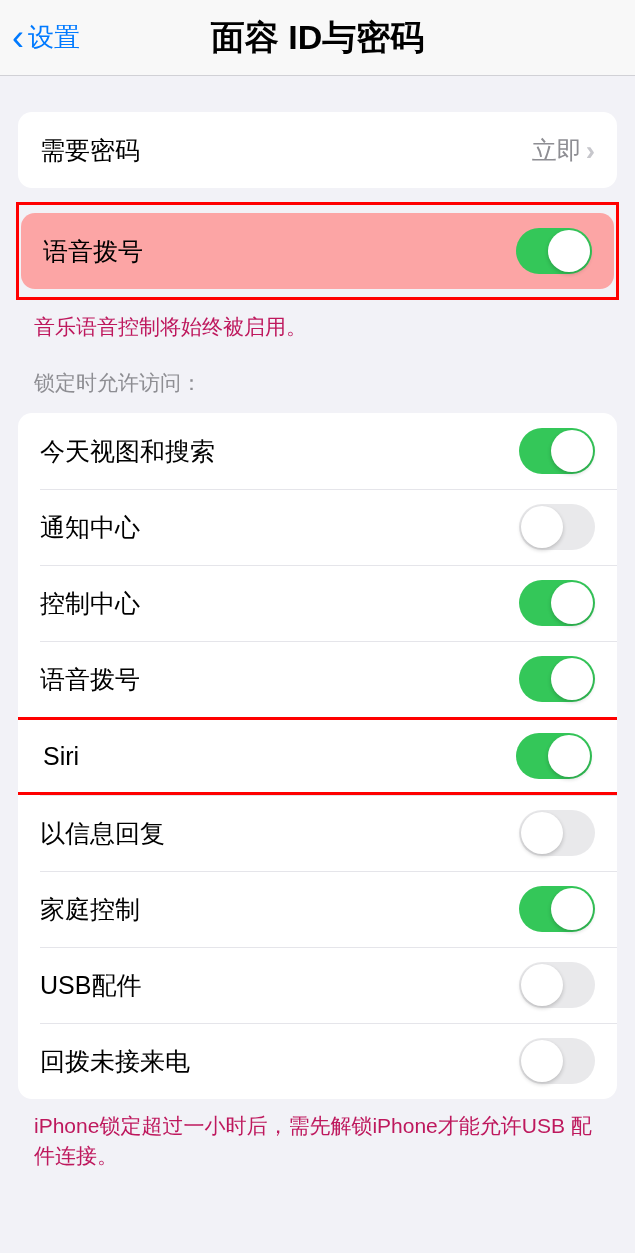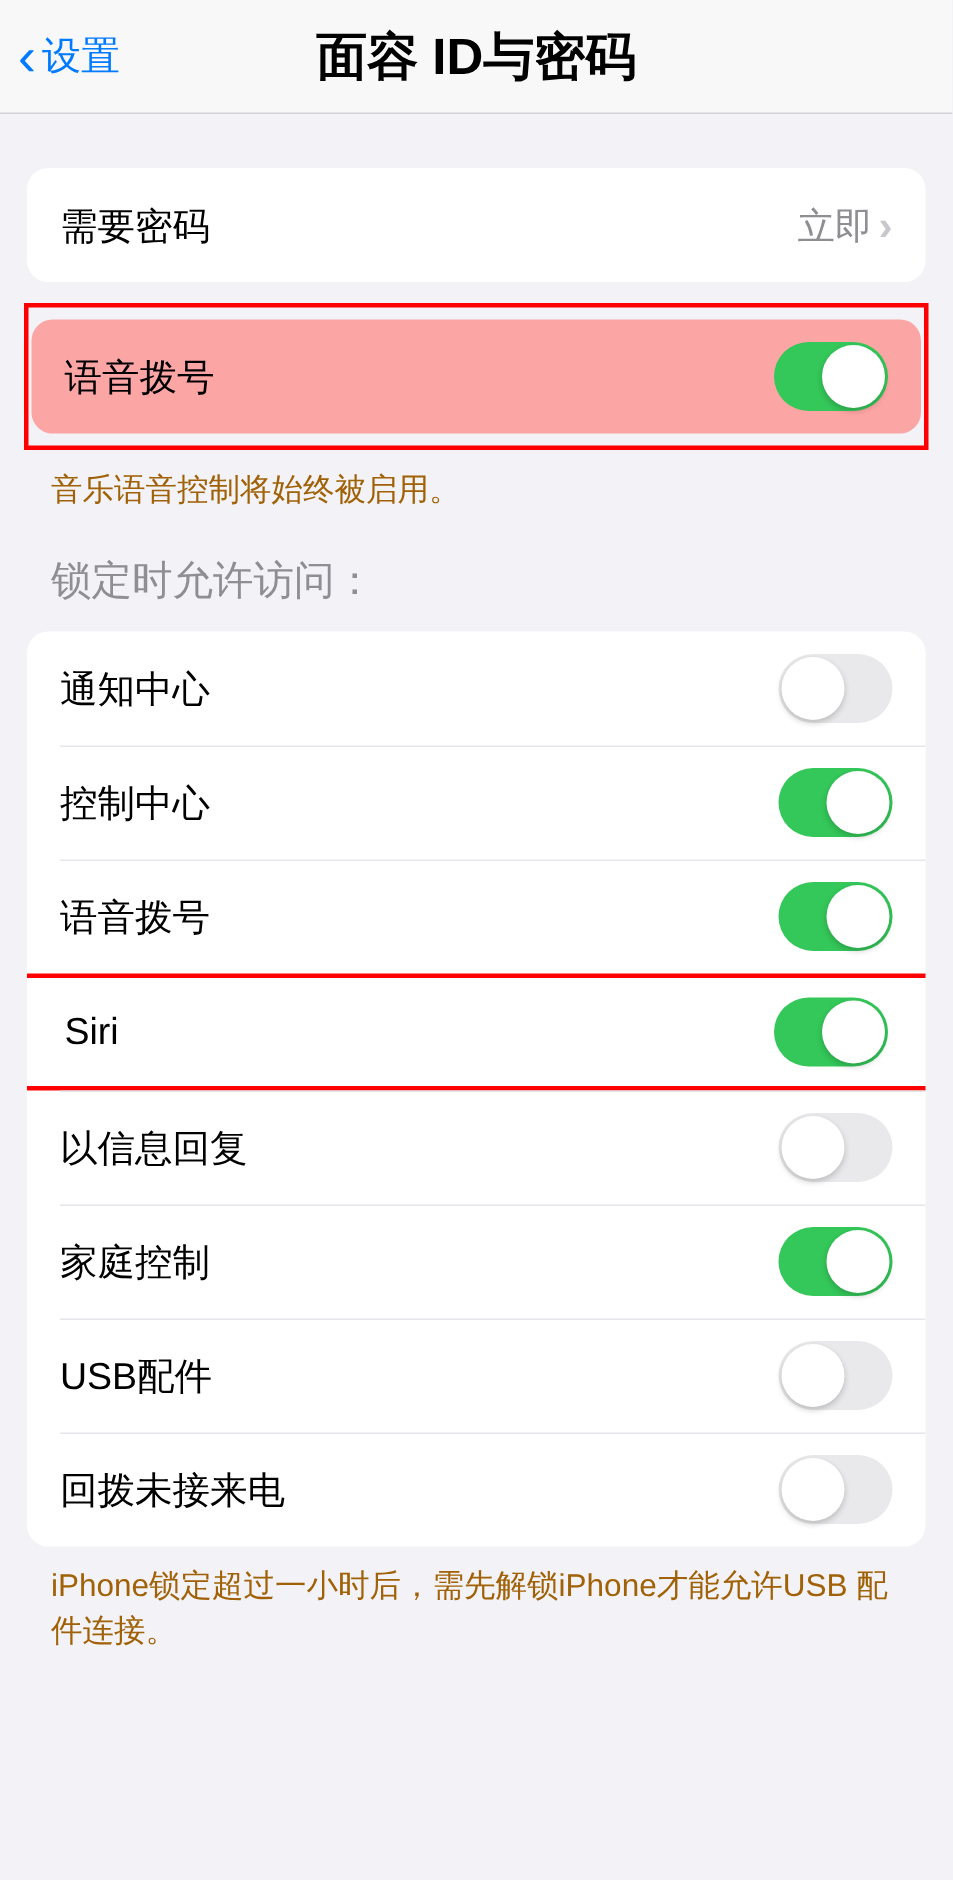--- a/index.html
+++ b/index.html
@@ -114,26 +114,26 @@
       transition: left 0.2s;
     }
     .toggle.on .toggle-knob {
       left: 32px;
     }
     .toggle.off .toggle-knob {
       left: 2px;
     }
     .footer-text {
       font-size: 21px;
-      color: #a16207;
+      color: #be185d;
       padding: 12px 34px 0 34px;
       line-height: 1.4;
     }
     .section-header {
-      font-size: 27px;
+      font-size: 21px;
       color: #8e8e93;
       padding: 28px 34px 8px 34px;
     }
     .highlight-1 {
       border: 3px solid #ff0000;
       margin: 14px 16px 0 16px;
       border-radius: 0;
     }
     .highlight-1 .group-inner {
       margin: 8px 2px 8px 2px;
@@ -189,20 +189,26 @@
       </div>
     </div>
   </div>
 
   <div class="footer-text">音乐语音控制将始终被启用。</div>
 
   <div class="section-header">锁定时允许访问：</div>
 
   <div class="group-access" id="locked-access-group">
       <div class="row">
+        <span class="row-label">今天视图和搜索</span>
+        <div class="toggle on">
+          <div class="toggle-knob"></div>
+        </div>
+      </div>
+      <div class="row">
         <span class="row-label">通知中心</span>
         <div class="toggle off">
           <div class="toggle-knob"></div>
         </div>
       </div>
       <div class="row">
         <span class="row-label">控制中心</span>
         <div class="toggle on">
           <div class="toggle-knob"></div>
         </div>

